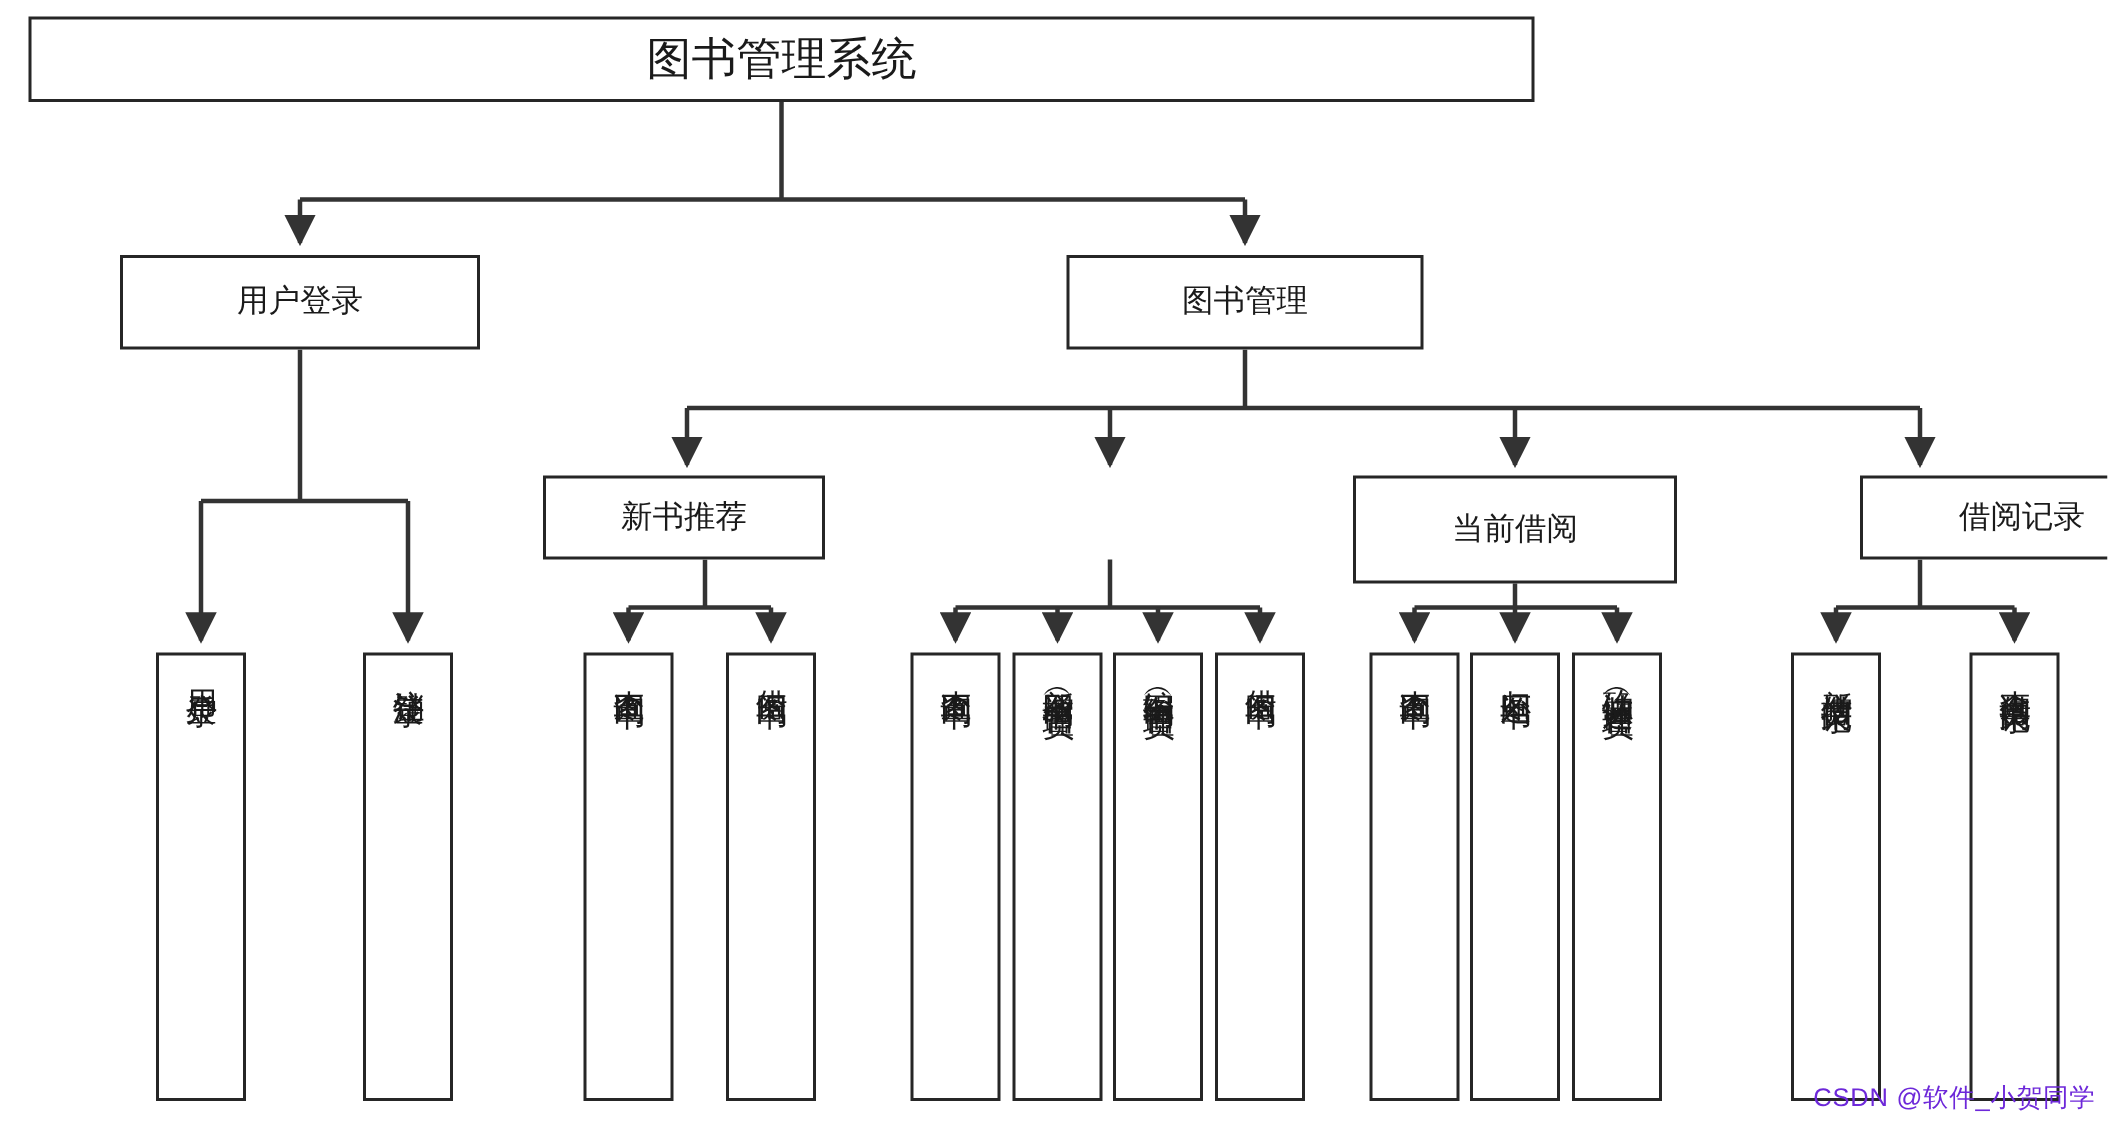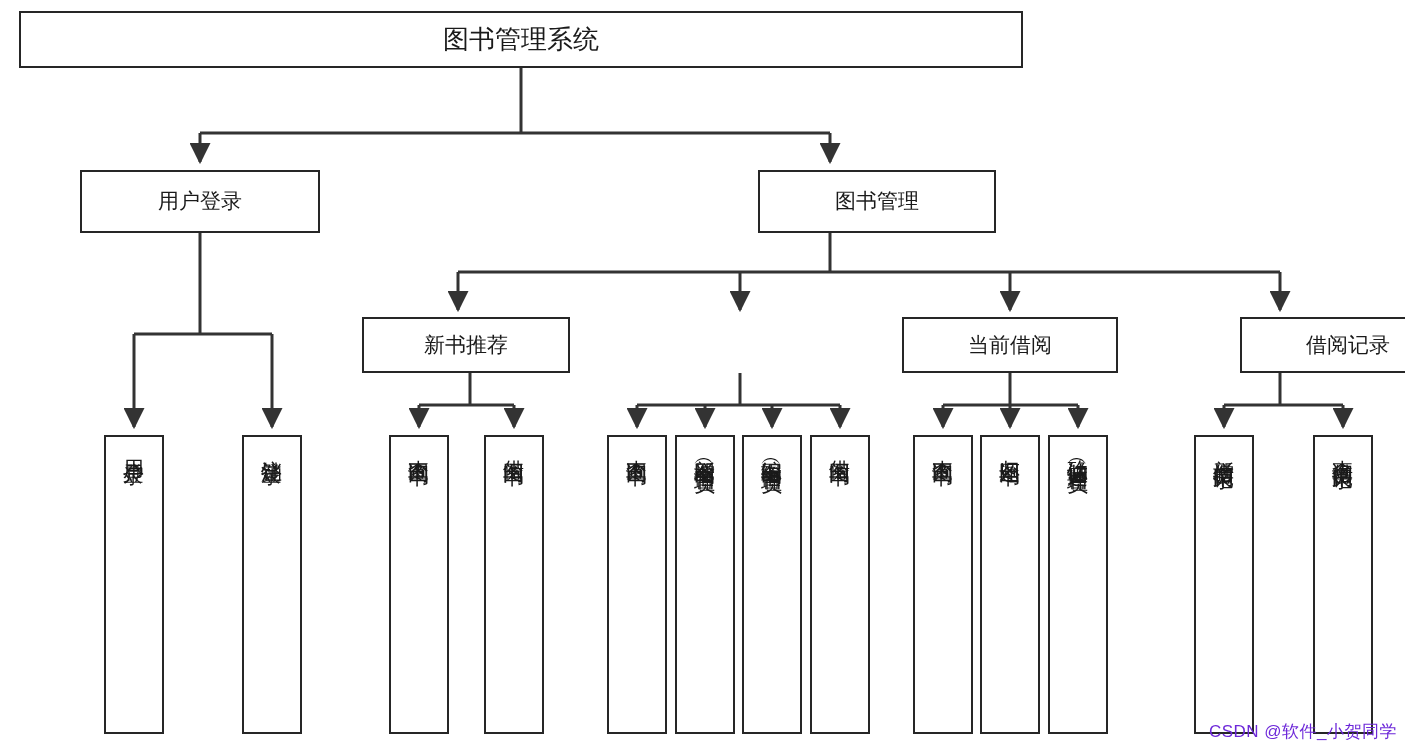--- a/index.html
+++ b/index.html
@@ -40,21 +40,21 @@
     text-align: center;
     line-height: 1.18;
     white-space: nowrap;
   }
   
   .node.horiz .node-label {
     writing-mode: horizontal-tb;
     font-size: 21px;
   }
   #node-root .node-label {
-    font-size: 26px;
+    font-size: 30px;
   }
   
   .node.vert {
     align-items: flex-start;
     justify-content: center;
     padding-top: 6px;
   }
   .node.vert .node-label {
     writing-mode: vertical-rl;
     text-orientation: upright;
@@ -128,28 +128,28 @@
     </g>
   </svg>
 
   <div class="node horiz" id="node-root" style="left:19px; top:11px; width:1004px; height:57px;">
     <span class="node-label">图书管理系统</span>
   </div>
 
   <div class="node horiz" style="left:80px; top:170px; width:240px; height:63px;">
     <span class="node-label">用户登录</span>
   </div>
-  <div class="node horiz" style="left:711px; top:170px; width:238px; height:63px;margin-left:47px;">
+  <div class="node horiz" style="left:711px; top:170px; width:238px; height:63px;">
     <span class="node-label">图书管理</span>
   </div>
 
-  <div class="node horiz" style="left:362px; top:317px; width:208px; height:56px;">
+  <div class="node horiz" style="left:362px; top:317px; width:188px; height:56px;">
     <span class="node-label">新书推荐</span>
   </div>
-  <div class="node horiz" style="left:902px; top:317px; width:216px; height:56px;">
+  <div class="node horiz" style="left:902px; top:317px; width:216px; height:72px;">
     <span class="node-label">当前借阅</span>
   </div>
   <div class="node horiz" style="left:1240px; top:317px; width:216px; height:56px;">
     <span class="node-label">借阅记录</span>
   </div>
 
   <div class="node vert" style="left:104px; top:435px; width:60px; height:299px;">
     <span class="node-label">用户登录</span>
   </div>
   <div class="node vert" style="left:242px; top:435px; width:60px; height:299px;">

